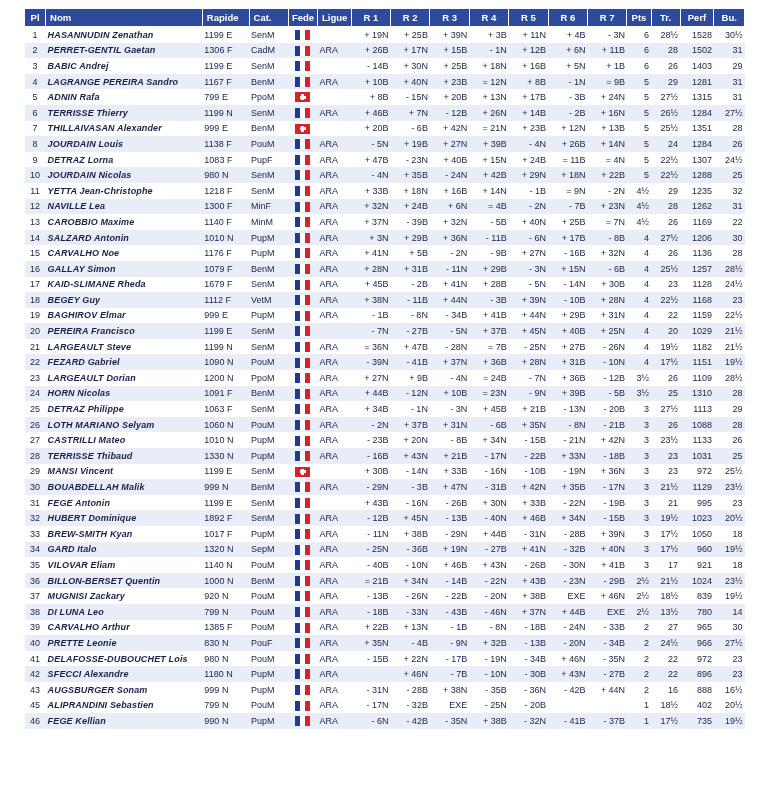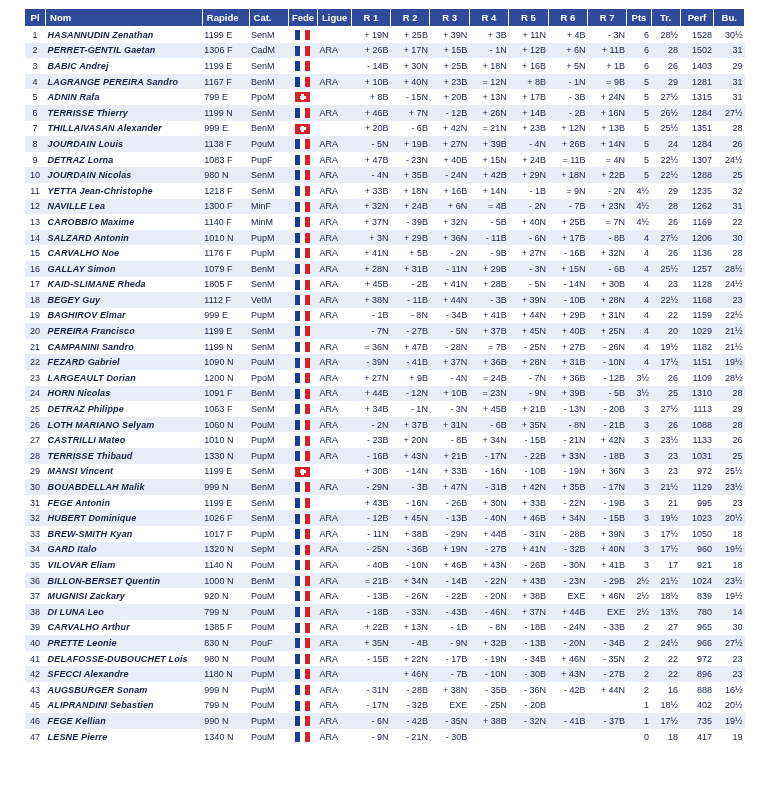--- a/index.html
+++ b/index.html
@@ -372,21 +372,21 @@
           <td class="rd">+ 15N</td>
           <td class="rd">-  6B</td>
           <td class="pts">4</td>
           <td class="tr">25½</td>
           <td class="perf">1257</td>
           <td class="bu">28½</td>
         </tr>
         <tr class="odd">
           <td class="pl">17</td>
           <td class="nom">KAID-SLIMANE Rheda</td>
-          <td class="rapide">1805 F</td>
+          <td class="rapide">1679 F</td>
           <td class="cat">SenM</td>
           <td class="fede"><span class="flag fr"></span></td>
           <td class="ligue">ARA</td>
           <td class="rd">+ 45B</td>
           <td class="rd">-  2B</td>
           <td class="rd">+ 41N</td>
           <td class="rd">+ 28B</td>
           <td class="rd">-  5N</td>
           <td class="rd">- 14N</td>
           <td class="rd">+ 30B</td>
@@ -447,21 +447,21 @@
           <td class="rd">+ 45N</td>
           <td class="rd">+ 40B</td>
           <td class="rd">+ 25N</td>
           <td class="pts">4</td>
           <td class="tr">20</td>
           <td class="perf">1029</td>
           <td class="bu">21½</td>
         </tr>
         <tr class="odd">
           <td class="pl">21</td>
-          <td class="nom">CAMPANINI Sandro</td>
+          <td class="nom">LARGEAULT Steve</td>
           <td class="rapide">1199 N</td>
           <td class="cat">SenM</td>
           <td class="fede"><span class="flag fr"></span></td>
           <td class="ligue">ARA</td>
           <td class="rd">= 36N</td>
           <td class="rd">+ 47B</td>
           <td class="rd">- 28N</td>
           <td class="rd">=  7B</td>
           <td class="rd">- 25N</td>
           <td class="rd">+ 27B</td>
@@ -657,21 +657,21 @@
           <td class="rd">- 22N</td>
           <td class="rd">- 19B</td>
           <td class="pts">3</td>
           <td class="tr">21</td>
           <td class="perf">995</td>
           <td class="bu">23</td>
         </tr>
         <tr class="even">
           <td class="pl">32</td>
           <td class="nom">HUBERT Dominique</td>
-          <td class="rapide">1026 F</td>
+          <td class="rapide">1892 F</td>
           <td class="cat">SenM</td>
           <td class="fede"><span class="flag fr"></span></td>
           <td class="ligue">ARA</td>
           <td class="rd">- 12B</td>
           <td class="rd">+ 45N</td>
           <td class="rd">- 13B</td>
           <td class="rd">- 40N</td>
           <td class="rd">+ 46B</td>
           <td class="rd">+ 34N</td>
           <td class="rd">- 15B</td>
@@ -920,35 +920,16 @@
           <td class="rd">- 35N</td>
           <td class="rd">+ 38B</td>
           <td class="rd">- 32N</td>
           <td class="rd">- 41B</td>
           <td class="rd">- 37B</td>
           <td class="pts">1</td>
           <td class="tr">17½</td>
           <td class="perf">735</td>
           <td class="bu">19½</td>
         </tr>
-        <tr class="odd">
-          <td class="pl">47</td>
-          <td class="nom">LESNE Pierre</td>
-          <td class="rapide">1340 N</td>
-          <td class="cat">PouM</td>
-          <td class="fede"><span class="flag fr"></span></td>
-          <td class="ligue">ARA</td>
-          <td class="rd">-  9N</td>
-          <td class="rd">- 21N</td>
-          <td class="rd">- 30B</td>
-          <td class="rd"></td>
-          <td class="rd"></td>
-          <td class="rd"></td>
-          <td class="rd"></td>
-          <td class="pts">0</td>
-          <td class="tr">18</td>
-          <td class="perf">417</td>
-          <td class="bu">19</td>
-        </tr>
       </tbody>
   </table>
 
 </div>
 
 </body></html>

